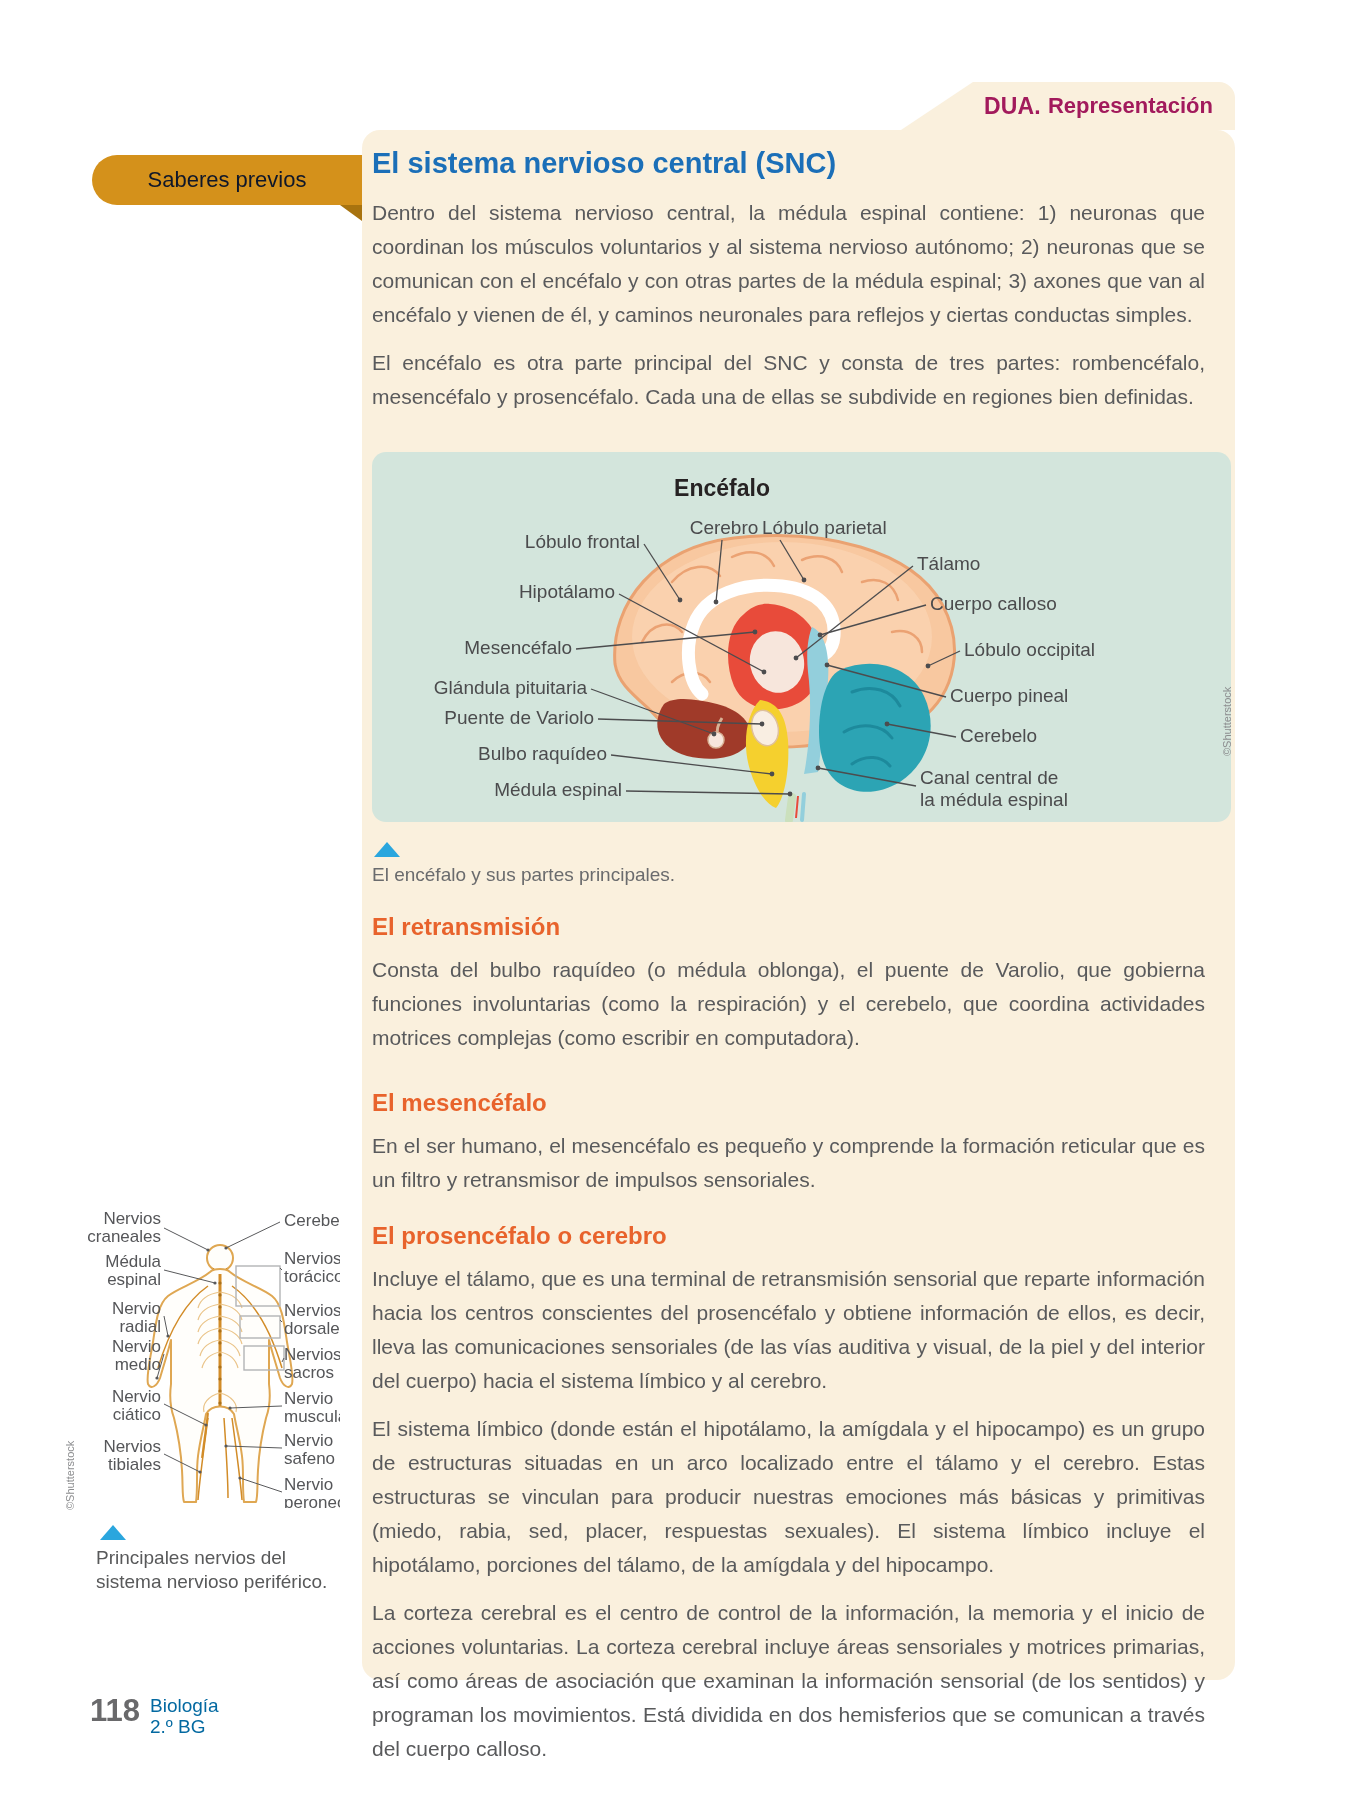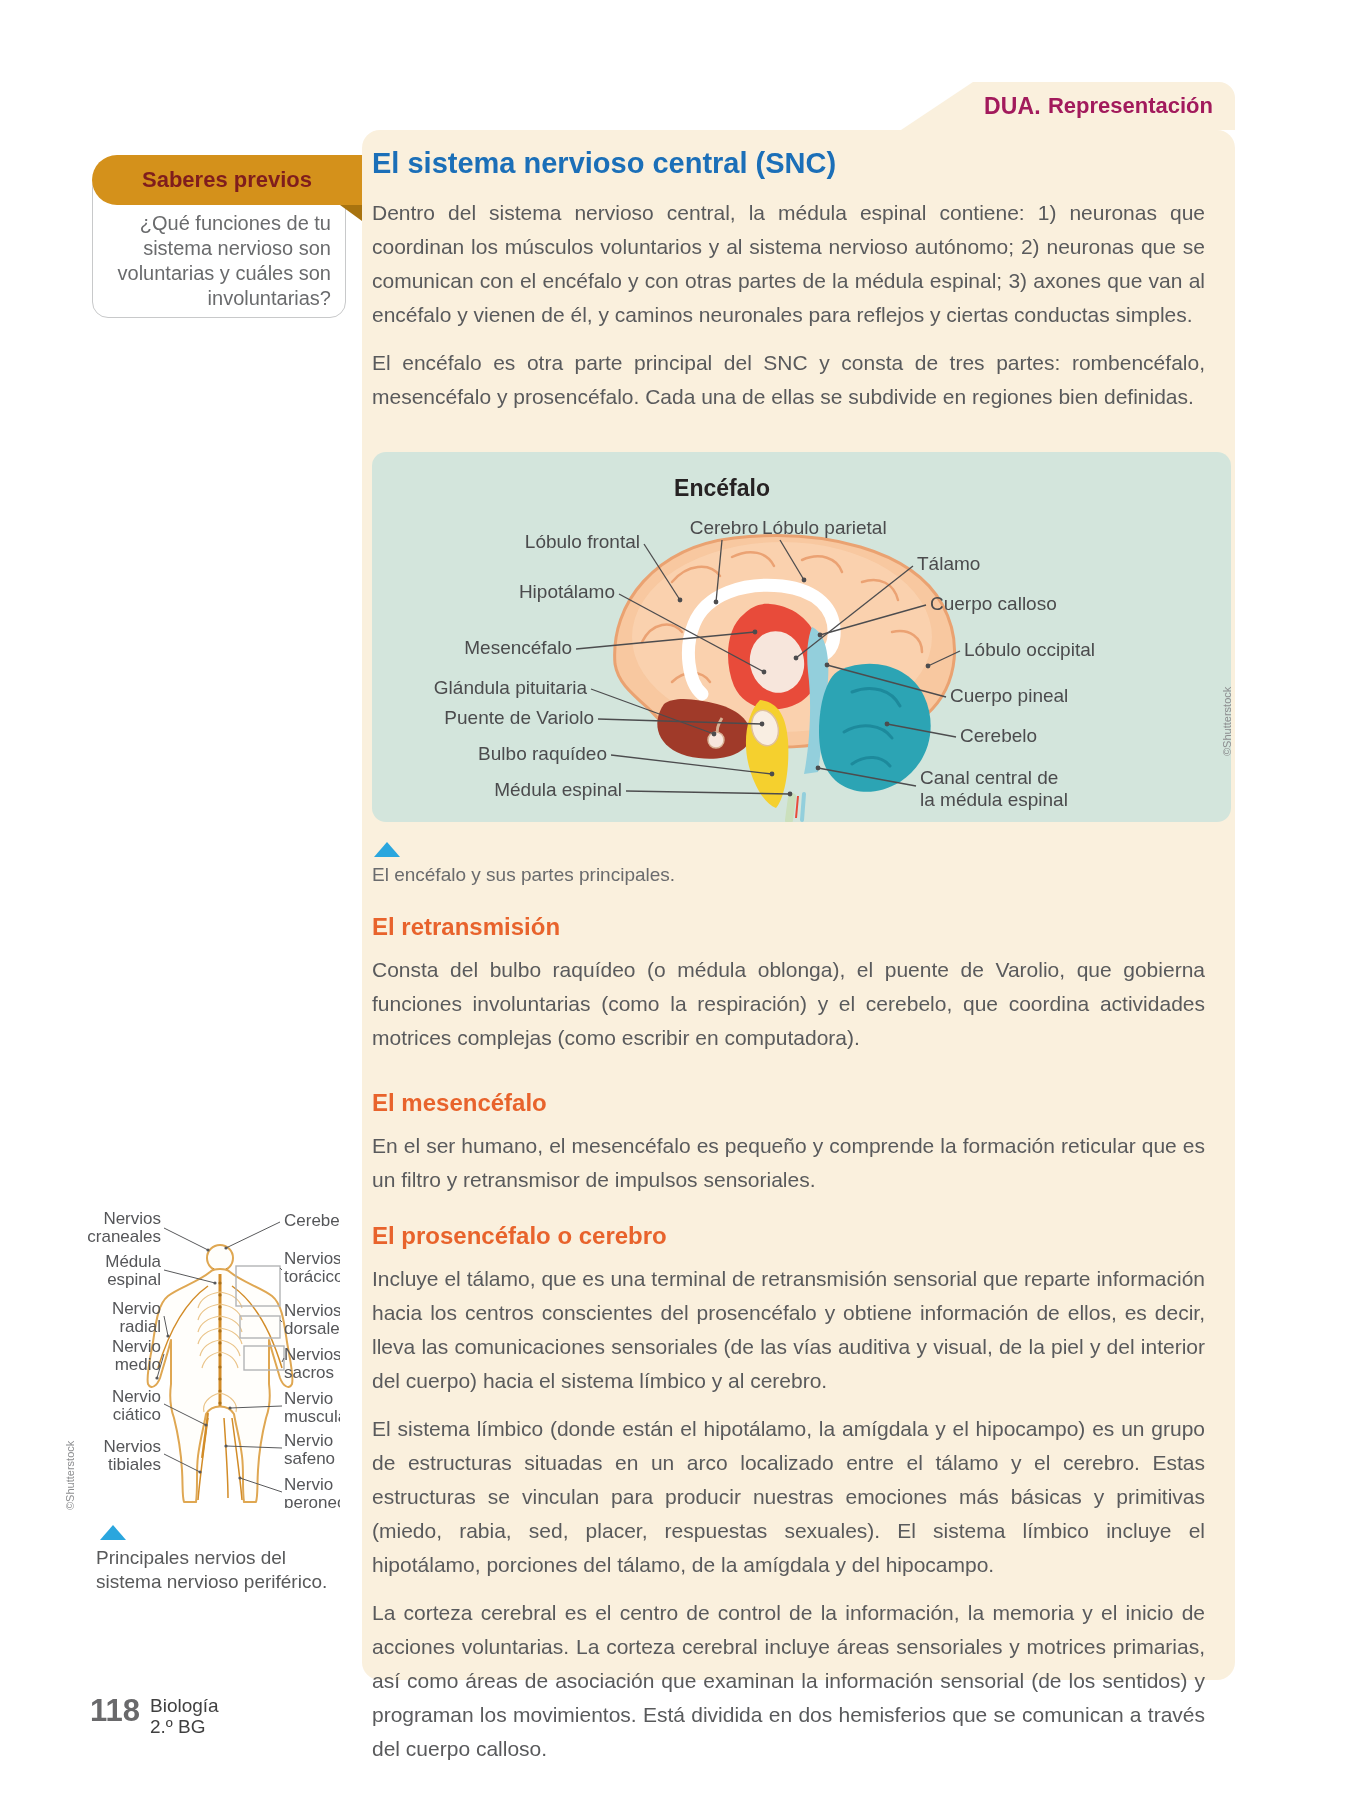--- a/index.html
+++ b/index.html
@@ -38,53 +38,50 @@
   .fig-caption-tri{margin:20px 0 0 2px;}
   .fig-caption{margin:6px 0 0;font-size:19px;line-height:24px;color:#6a6b6d;}
 
   
   .q-box{position:absolute;left:92px;top:172px;width:254px;height:146px;background:#ffffff;
          border:1.5px solid #c8c9ca;border-radius:16px;box-sizing:border-box;}
   .q-text{position:absolute;left:14px;top:38px;width:224px;text-align:right;font-size:20px;
           line-height:25px;color:#6a6b6d;}
   .badge{position:absolute;left:92px;top:155px;width:270px;height:50px;background:#d4911b;
          border-radius:25px 0 0 25px;display:flex;align-items:center;justify-content:center;}
-  .badge span{color:#7f1d1d;font-weight:700;font-size:22px;}
+  .badge span{color:#0f172a;font-weight:400;font-size:22px;}
   .badge-fold{position:absolute;left:340px;top:205px;width:0;height:0;
               border-top:16px solid #a8730f;border-left:22px solid transparent;}
 
   .body-fig{position:absolute;left:58px;top:1208px;width:282px;height:300px;}
   .blbl{font-family:"Liberation Sans",sans-serif;font-size:17px;fill:#555659;}
   .blead{stroke:#58595b;stroke-width:1;}
   .body-caption-tri{position:absolute;left:100px;top:1525px;}
   .body-caption{position:absolute;left:96px;top:1546px;width:248px;font-size:19px;
                 line-height:24px;color:#58595a;}
 
   .credit-vert{position:absolute;transform:rotate(-90deg);transform-origin:0 0;
                font-size:11px;color:#8c8d8f;white-space:nowrap;}
 
   
   .footer{position:absolute;left:90px;top:1695px;display:flex;align-items:flex-start;}
   .footer .num{font-size:31px;font-weight:800;color:#69696b;line-height:31px;}
-  .footer .meta{margin-left:10px;font-size:19px;line-height:21px;color:#404040;}
+  .footer .meta{margin-left:10px;font-size:19px;line-height:21px;color:#0369a1;}
 </style>
 </head>
 <body>
 
 <div class="page">
 
   <div class="dua-tri"></div>
   <div class="dua-tab">
     <span class="dua-main">DUA.</span>
     <span class="dua-sub">Representación</span>
   </div>
 
-  <div class="q-box">
-    <div class="q-text">¿Qué funciones de tu sistema nervioso son voluntarias y cuáles son involuntarias?</div>
-  </div>
   <div class="badge">
     <span>Saberes previos</span>
   </div>
   <div class="badge-fold"></div>
 
   <div class="panel">
     <h1>El sistema nervioso central (SNC)</h1>
     <p class="body first">Dentro del sistema nervioso central, la médula espinal contiene: 1) neuronas que coordinan los músculos voluntarios y al sistema nervioso autónomo; 2) neuronas que se comunican con el encéfalo y con otras partes de la médula espinal; 3) axones que van al encéfalo y vienen de él, y caminos neuronales para reflejos y ciertas conductas simples.</p>
     <p class="body">El encéfalo es otra parte principal del SNC y consta de tres partes: rombencéfalo, mesencéfalo y prosencéfalo. Cada una de ellas se subdivide en regiones bien definidas.</p>
 

